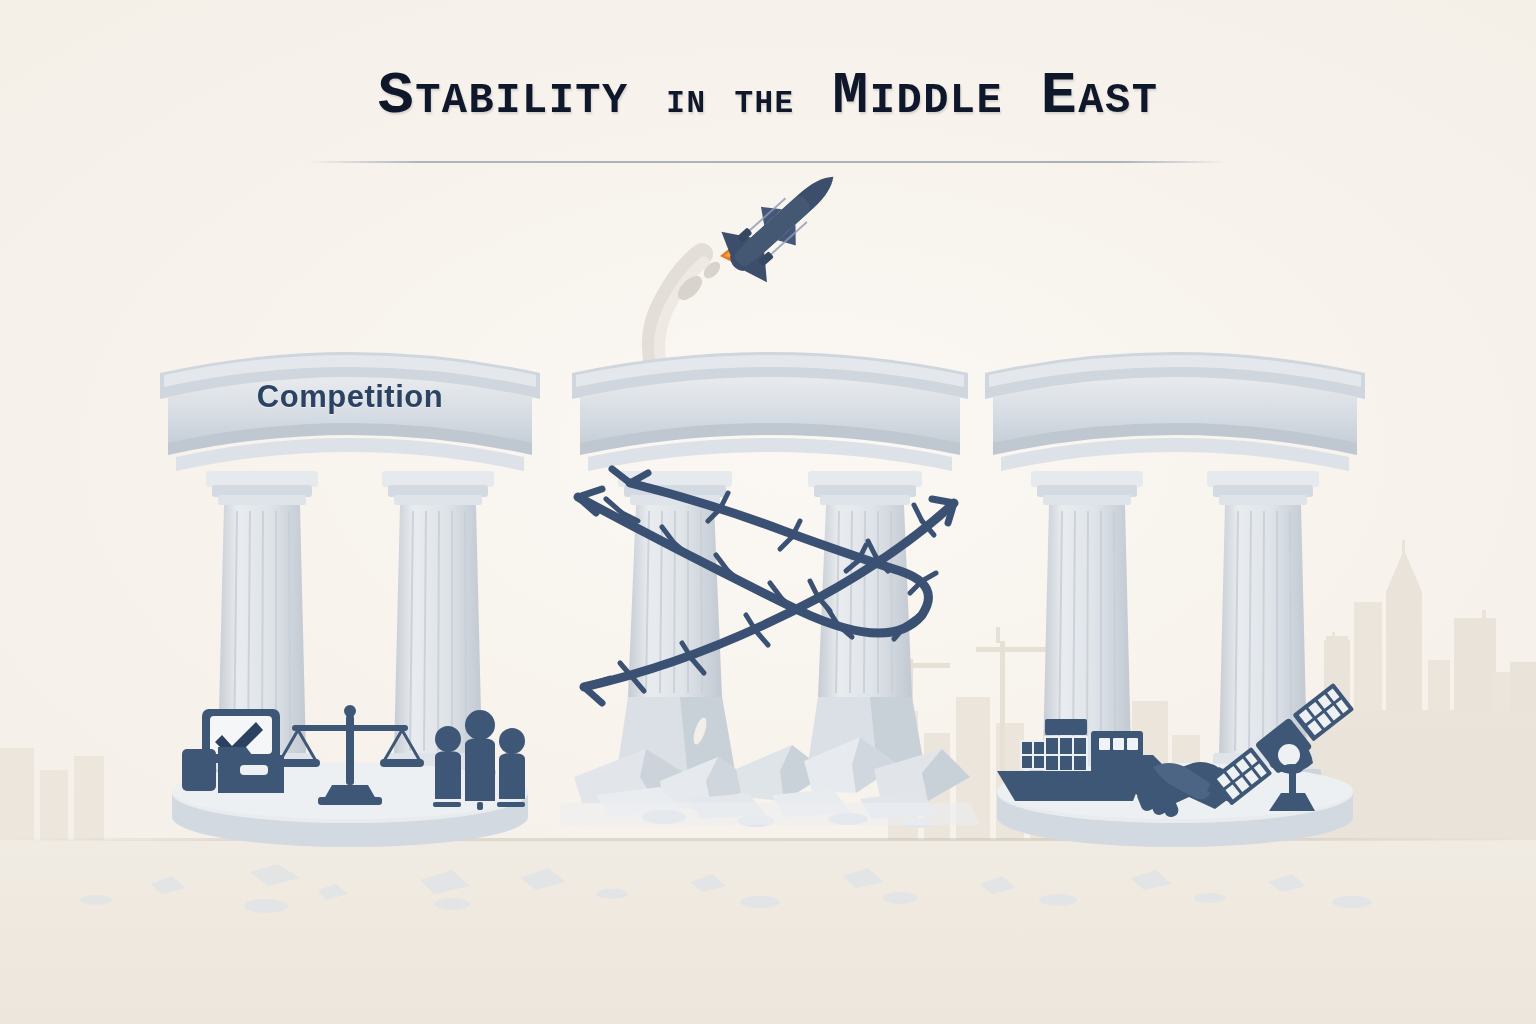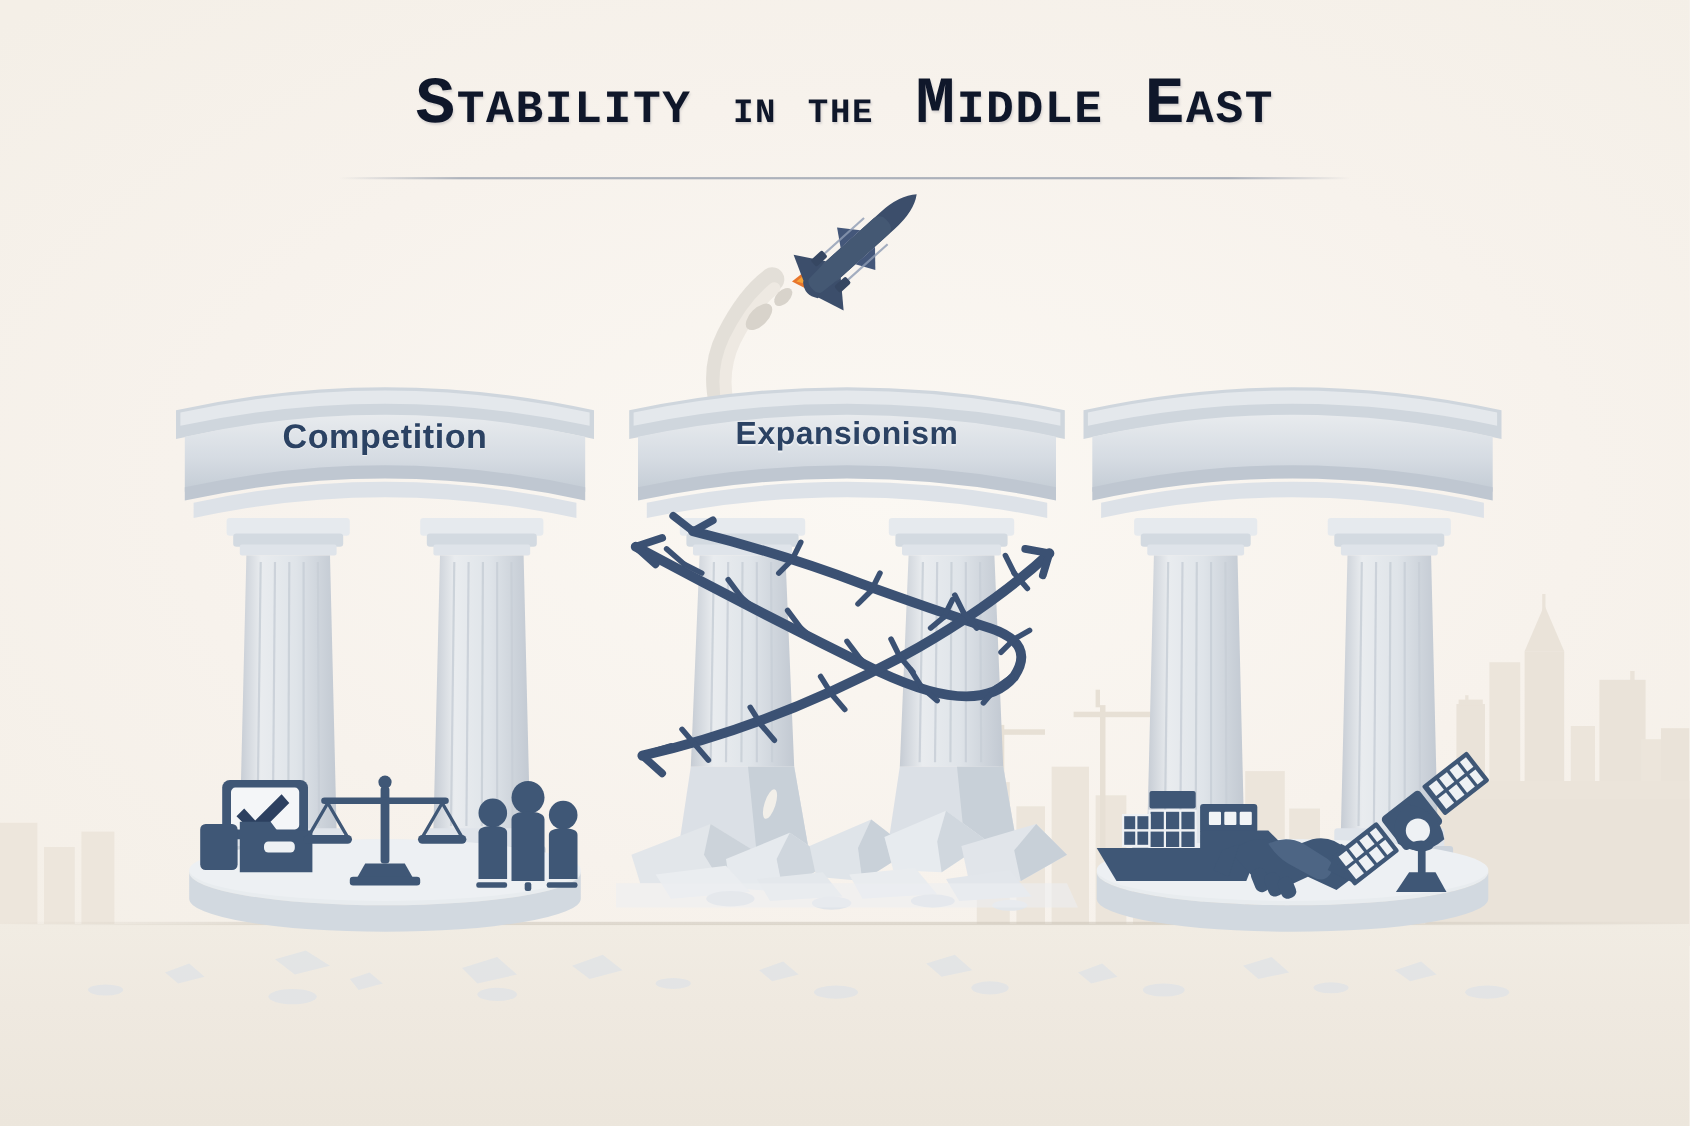--- a/index.html
+++ b/index.html
@@ -389,21 +389,20 @@
         <path d="M212 470 L272 464 L292 488 L224 492 Z" fill="#e9ecef"></path>
         <path d="M300 474 L358 466 L378 490 L312 494 Z" fill="#e2e6eb"></path>
         <ellipse cx="104" cy="492" rx="22" ry="7" fill="#dbe0e5"></ellipse>
         <ellipse cx="196" cy="496" rx="18" ry="6" fill="#e0e4e9"></ellipse>
         <ellipse cx="288" cy="494" rx="20" ry="6" fill="#dce1e6"></ellipse>
         <ellipse cx="358" cy="498" rx="16" ry="5" fill="#e2e6ea"></ellipse>
         <path d="M0 478 L410 478 L420 500 L0 500 Z" fill="#eceff2" opacity=".55"></path>
       </g>
     </svg>
 
-    <div class="pillar-label pl-mid">Expansionism</div>
 
     <svg class="svg-layer" style="left:10px; top:140px; width:400px; height:250px; z-index:7;" viewBox="0 0 400 250">
       <g stroke="#3b5173" fill="none" stroke-linecap="round">
 
         <path d="M8 32 Q120 92 230 146 Q320 188 352 150 Q372 120 330 106 Q280 90 214 66 Q140 38 60 18" stroke-width="9"></path>
 
         <path d="M14 222 Q130 196 250 132 Q330 88 384 38" stroke-width="9"></path>
 
         <path d="M8 32 L32 24 M8 32 L26 48" stroke-width="7"></path>
         <path d="M14 222 L40 214 M14 222 L32 238" stroke-width="7"></path>

